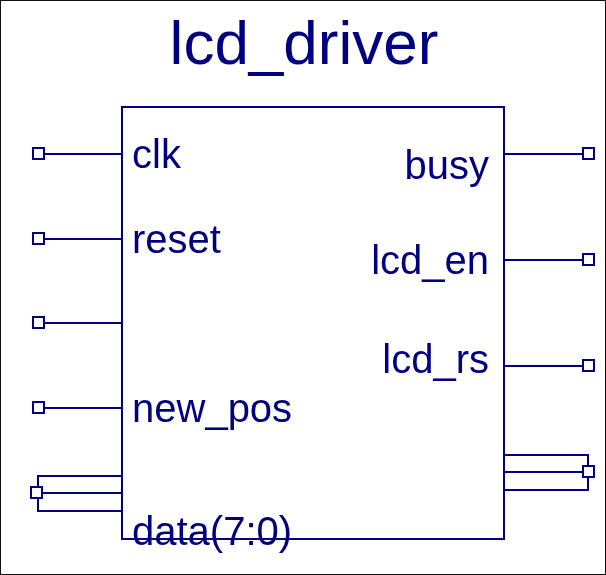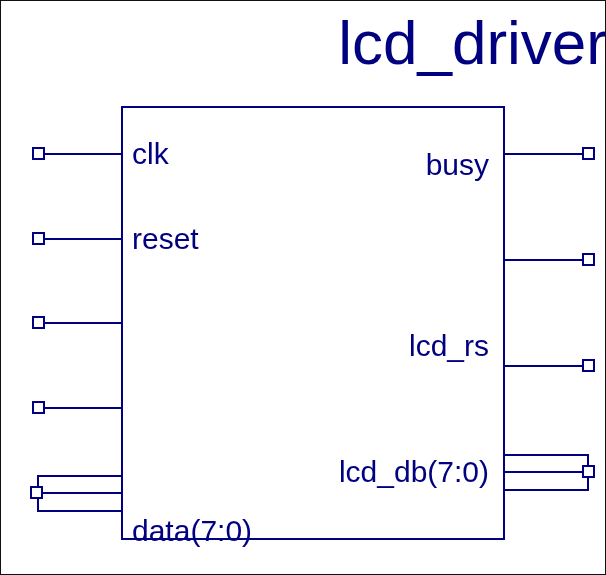--- a/index.html
+++ b/index.html
@@ -17,21 +17,21 @@
     overflow: hidden;
     font-family: "Liberation Sans", sans-serif;
   }
 
   
   #title {
     position: absolute;
     left: 0;
     top: 6px;
     width: 606px;
-    text-align: right;
+    text-align: center;
     font-size: 62px;
     line-height: 72px;
     color: #000080;
     letter-spacing: 0px;
     white-space: nowrap;
     font-weight: normal;
   }
 
   
   #symbol-body {
@@ -41,21 +41,21 @@
     width: 384px;
     height: 434px;
     border: 2px solid #000080;
     box-sizing: border-box;
     background: transparent;
   }
 
   
   .pin-label {
     position: absolute;
-    font-size: 30px;
+    font-size: 40px;
     line-height: 30px;
     color: #000080;
     white-space: nowrap;
   }
   .pin-label.left {
     left: 131px;
     text-align: left;
   }
   .pin-label.right {
     right: 116px;
@@ -117,35 +117,36 @@
 
   <div class="port-sq" style="left:31px; top:231px;"></div>
   <div class="wire" style="left:42px; top:237px; width:80px;"></div>
   <div class="pin-label left" style="top:223px;">reset</div>
 
   <div class="port-sq" style="left:31px; top:315px;"></div>
   <div class="wire" style="left:42px; top:321px; width:80px;"></div>
 
   <div class="port-sq" style="left:31px; top:400px;"></div>
   <div class="wire" style="left:42px; top:406px; width:80px;"></div>
+  <div class="pin-label left" style="top:392px;">new_pos</div>
 
   <div class="bus-rect" style="left:36px; top:474px; width:86px;"></div>
   <div class="bus-line" style="left:36px; top:491px; width:86px;"></div>
   <div class="bus-sq" style="left:29px; top:485px;"></div>
   <div class="pin-label left" style="top:477px;margin-top:38px;">data(7:0)</div>
 
   <div class="wire" style="left:502px; top:152px; width:80px;"></div>
   <div class="port-sq" style="left:581px; top:146px;"></div>
   <div class="pin-label right" style="top:138px;margin-top:11px;">busy</div>
 
   <div class="wire" style="left:502px; top:258px; width:80px;"></div>
   <div class="port-sq" style="left:581px; top:252px;"></div>
+  <div class="pin-label right" style="top:244px;">lcd_en</div>
 
   <div class="wire" style="left:502px; top:364px; width:80px;"></div>
   <div class="port-sq" style="left:581px; top:358px;"></div>
-  <div class="pin-label right" style="top:330px;">lcd_rs</div>
+  <div class="pin-label right" style="top:343px;">lcd_rs</div>
 
   <div class="bus-rect" style="left:502px; top:453px; width:86px;"></div>
   <div class="bus-line" style="left:502px; top:470px; width:86px;"></div>
   <div class="bus-sq" style="left:581px; top:464px;"></div>
-  <div class="pin-label right" style="top:456px;">lcd_db(7:0)</div>
 
 </div>
 
 </body></html>

